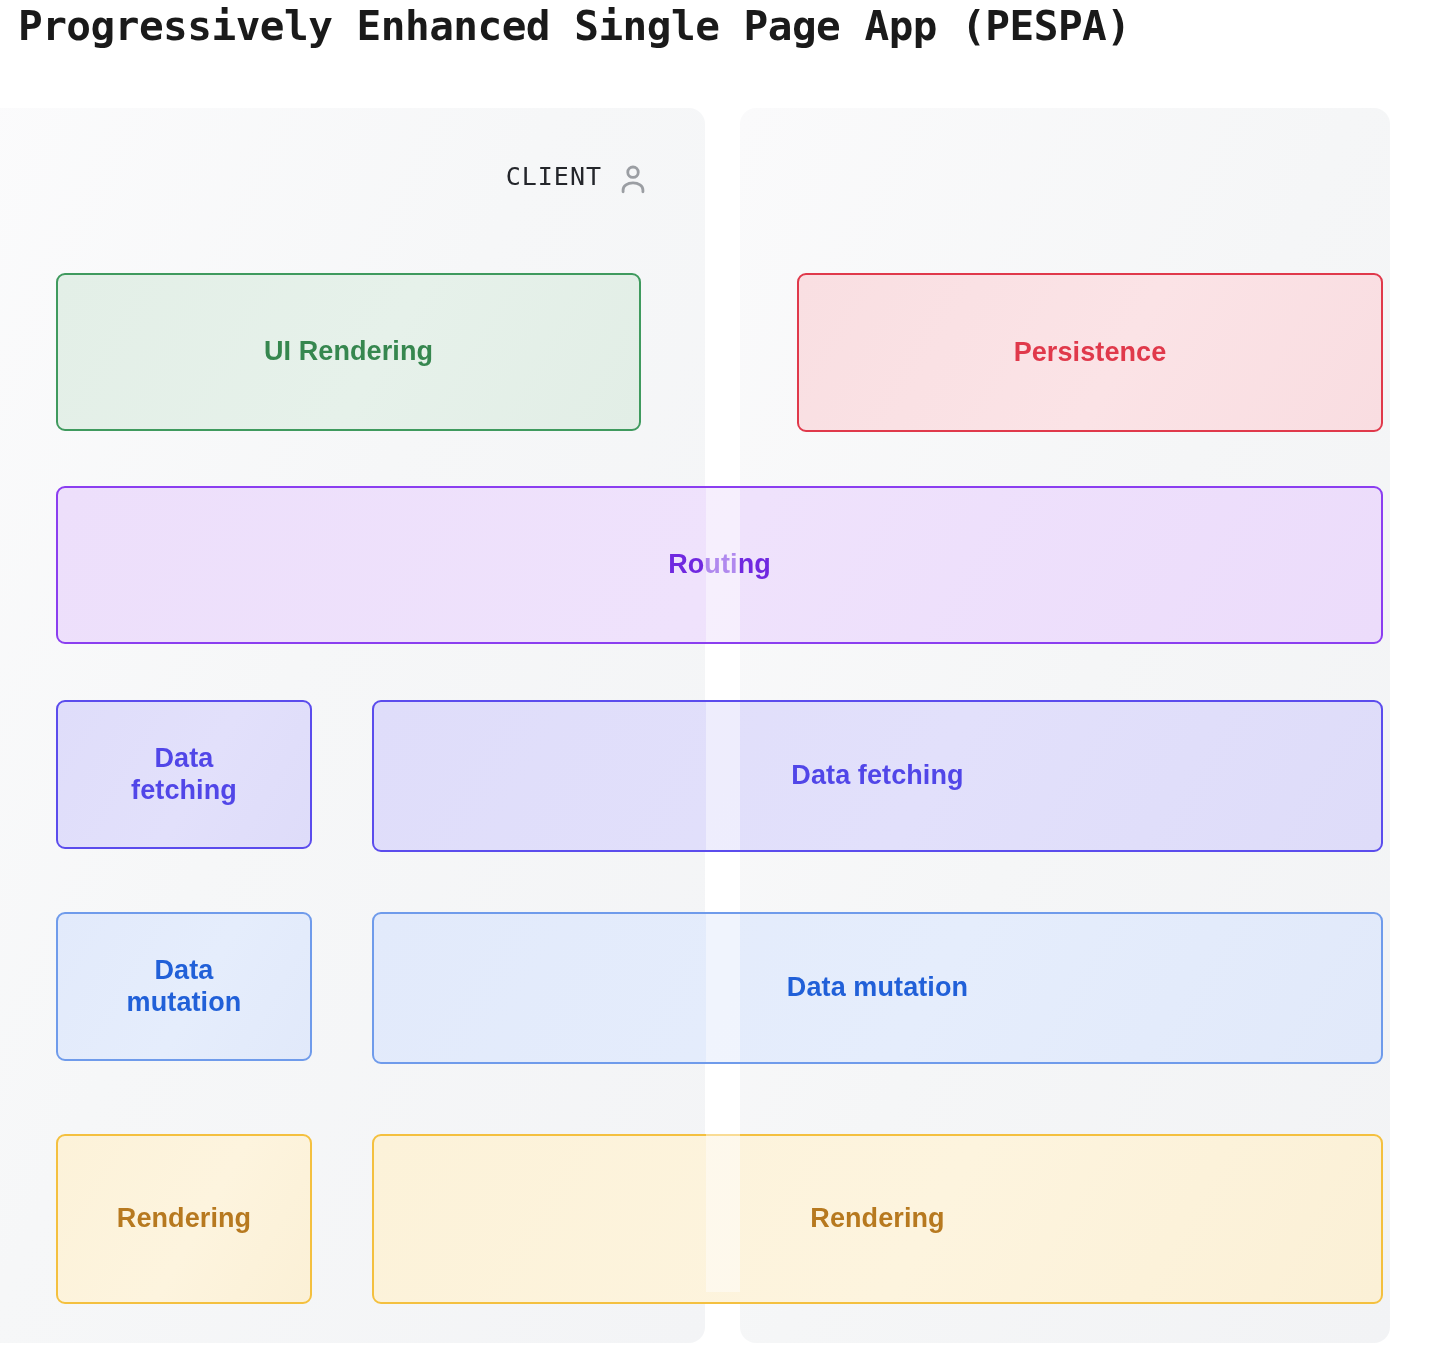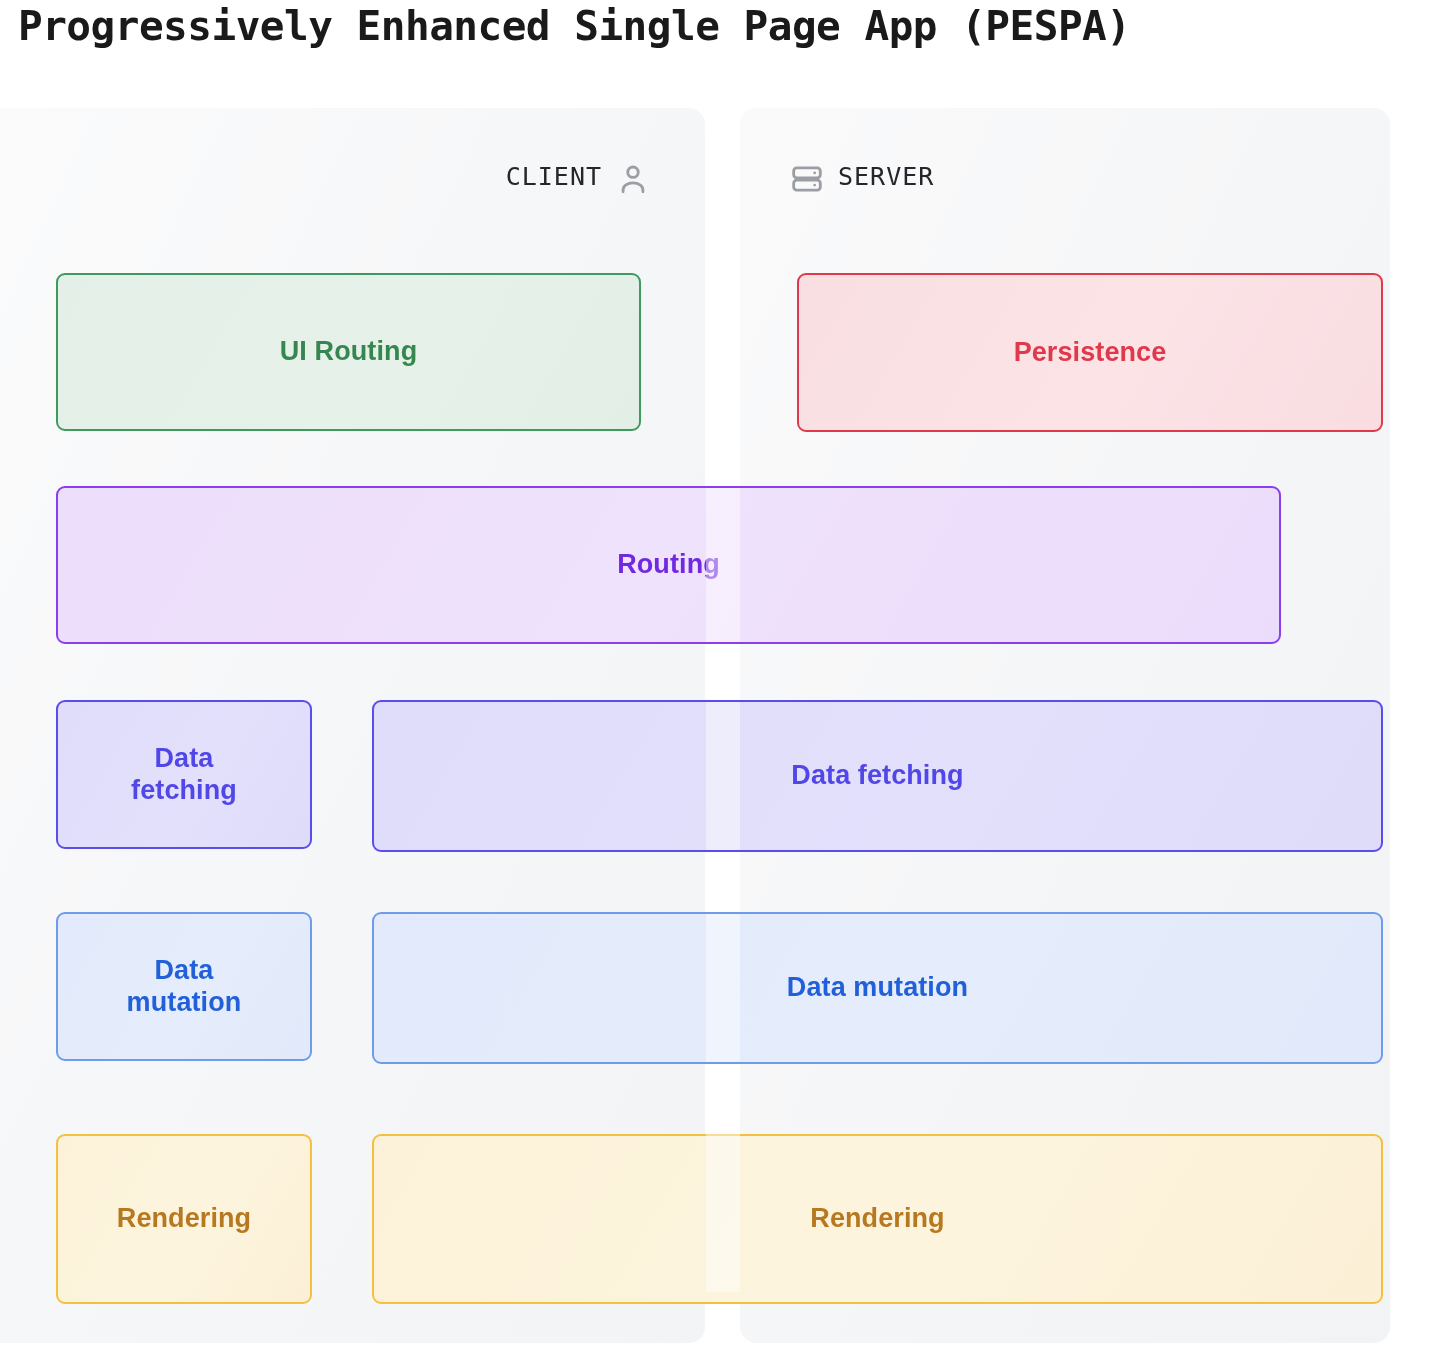--- a/index.html
+++ b/index.html
@@ -92,21 +92,21 @@
     font-size: 27px;
     font-weight: 700;
     line-height: 1.18;
     letter-spacing: 0.1px;
   }
   .box .label { pointer-events: none; white-space: pre-line; }
 
   
   .b-ui        { left: 56px;  top: 0;  width: 585px;  height: 158px; }
   .b-persist   { left: 797px; top: 0;  width: 586px;  height: 159px; }
-  .b-routing   { left: 56px;  top: 0;  width: 1225px; height: 158px; }
+  .b-routing   { left: 56px;  top: 0;  width: 1327px; height: 158px; }
   .b-left-sm   { left: 56px;  top: 0;  width: 256px;  height: 149px; }
   .b-right-wide{ left: 372px; top: 0;  width: 1011px; height: 152px; }
   .b-left-rend { left: 56px;  top: 0;  width: 256px;  height: 170px; }
   .b-right-rend{ left: 372px; top: 0;  width: 1011px; height: 170px; }
 
   
   .row-feedback { top: 273px; }
   .row-routing  { top: 486px; }
   .row-fetch    { top: 700px; }
   .row-mutate   { top: 912px; }
@@ -178,35 +178,24 @@
   <div class="col-head col-head-client">
     <span class="col-label">CLIENT</span>
     <span class="col-icon">
       <svg width="34" height="34" viewBox="0 0 24 24" fill="none" stroke="#9b9ea3" stroke-width="2" stroke-linecap="round" stroke-linejoin="round">
         <circle cx="12" cy="7.2" r="3.7"></circle>
         <path d="M5 21v-1.2c0-3.1 3.1-5.1 7-5.1s7 2 7 5.1V21"></path>
       </svg>
     </span>
   </div>
 
-  <div class="col-head col-head-server">
-    <span class="col-icon">
-      <svg width="34" height="34" viewBox="0 0 24 24" fill="none" stroke="#9b9ea3" stroke-width="2" stroke-linecap="round" stroke-linejoin="round">
-        <rect x="2.6" y="4.2" width="18.8" height="7" rx="2.2"></rect>
-        <rect x="2.6" y="12.8" width="18.8" height="7" rx="2.2"></rect>
-        <circle cx="17.4" cy="7.7" r="0.95" fill="#9b9ea3" stroke="none"></circle>
-        <circle cx="17.4" cy="16.3" r="0.95" fill="#9b9ea3" stroke="none"></circle>
-      </svg>
-    </span>
-    <span class="col-label">SERVER</span>
-  </div>
 
   <div class="row row-feedback">
     <div class="box b-ui t-green">
-      <span class="label">UI Routing</span>
+      <span class="label">UI Rendering</span>
     </div>
     <div class="box b-persist t-red">
       <span class="label">Persistence</span>
     </div>
   </div>
 
   <div class="row row-routing">
     <div class="box b-routing t-purple">
       <span class="label">Routing</span>
     </div>

